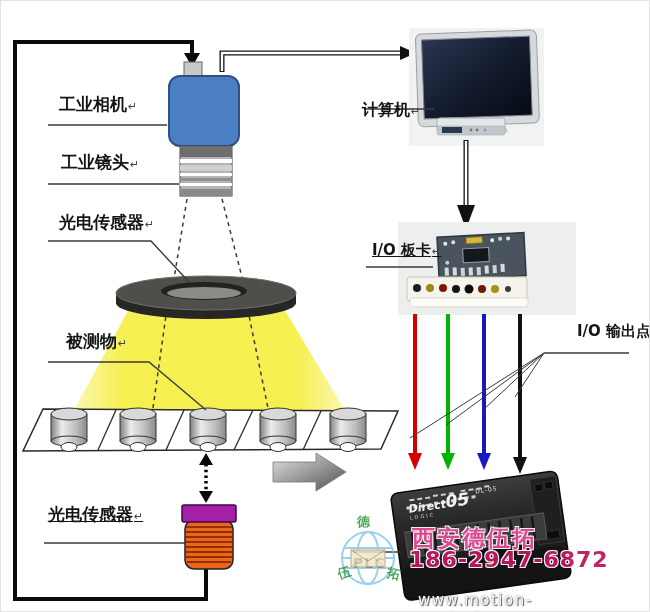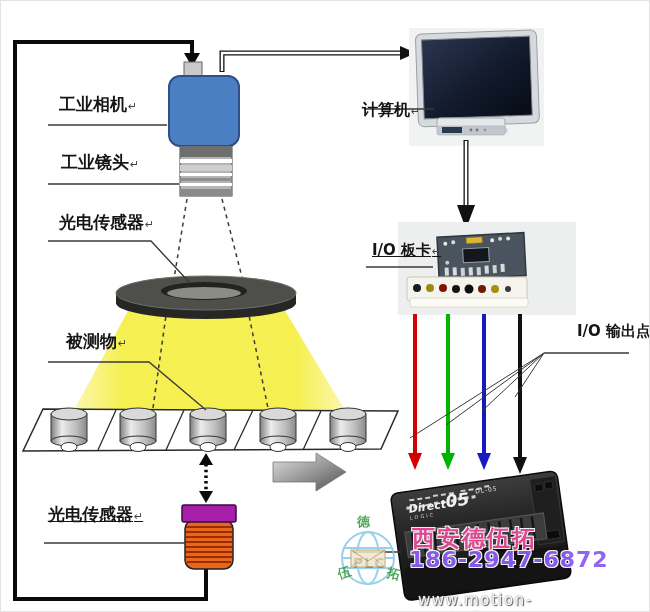--- a/index.html
+++ b/index.html
@@ -7,21 +7,21 @@
           border:1px solid #e3e3e3;box-sizing:border-box;
           font-family:"DejaVu Sans","Liberation Sans",sans-serif;}
   #shapes{position:absolute;left:0;top:0;z-index:1;}
   .lbl{position:absolute;z-index:2;color:#151515;font-weight:bold;white-space:nowrap;
        font-family:"DejaVu Sans",sans-serif;line-height:1.05;}
   .pmark{font-size:11px;font-weight:normal;color:#444;margin-left:1px;}
   #watermark{position:absolute;left:0;top:0;z-index:5;width:650px;height:612px;pointer-events:none;}
   .wm-company{position:absolute;left:411px;top:522px;font-size:23px;font-weight:bold;color:#ec4899;
       letter-spacing:2px;opacity:.93;
       text-shadow:-1px -1px 0 #fff,1px -1px 0 #fff,-1px 1px 0 #fff,1px 1px 0 #fff;}
-  .wm-phone{position:absolute;left:408px;top:546px;font-size:22px;font-weight:bold;color:#8b5cf6;
+  .wm-phone{position:absolute;left:408px;top:546px;font-size:22px;font-weight:bold;color:#be185d;
       letter-spacing:1px;opacity:.95;
       text-shadow:-1px -1px 0 #fff,1px -1px 0 #fff,-1px 1px 0 #fff,1px 1px 0 #fff;}
   .wm-site{position:absolute;left:417px;top:570px;font-size:15px;color:#f6f6f4;letter-spacing:1.5px;
       text-shadow:0 0 2px #777,1px 1px 1px #555;margin-top:20px;}
   .wm-char{position:absolute;font-size:13px;font-weight:bold;color:#3a9e46;opacity:.9;}
   .plc-logo{position:absolute;left:406px;top:496px;z-index:3;color:#f2f2f2;
       transform:rotate(-8deg);transform-origin:left top;white-space:nowrap;}
   .plc-logo .main{font-size:11px;font-weight:bold;font-style:italic;}
   .plc-logo .num{font-size:17px;font-weight:bold;font-style:italic;}
   .plc-logo .sub{display:block;font-size:5px;letter-spacing:2px;color:#cfcfcf;margin-top:-2px;}

